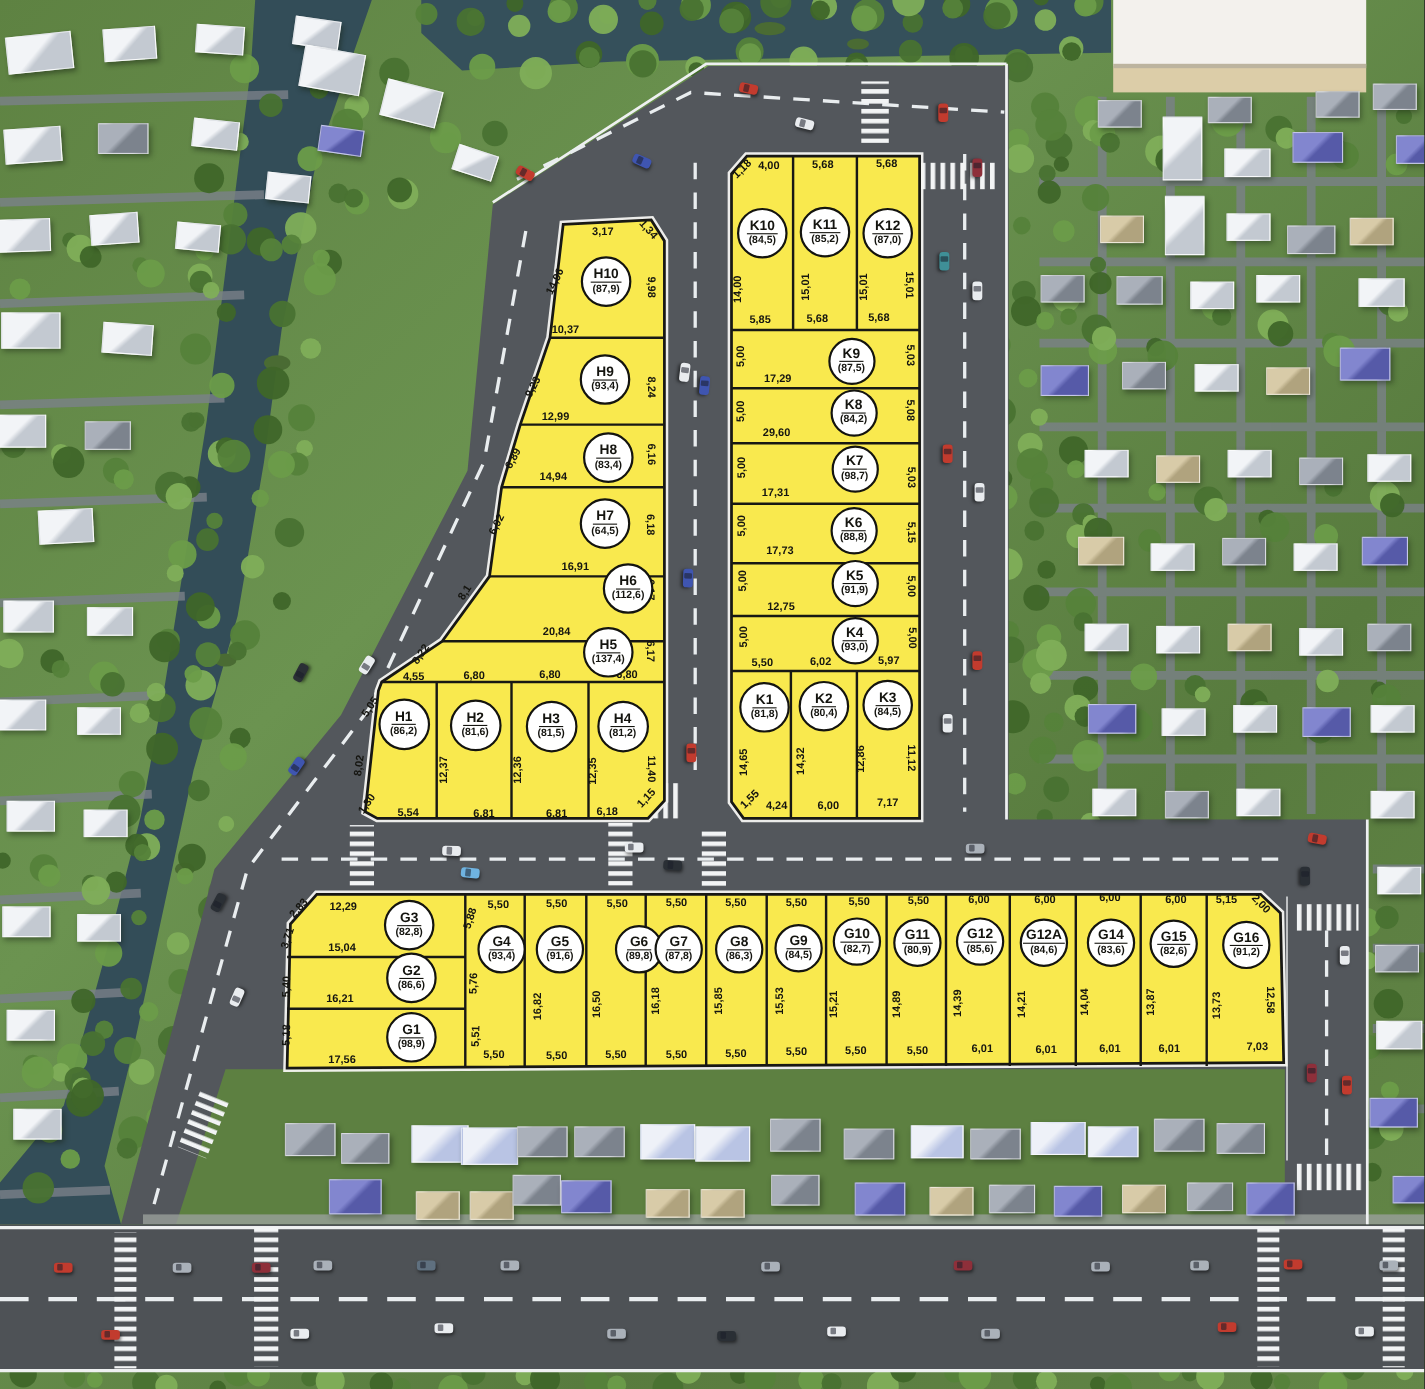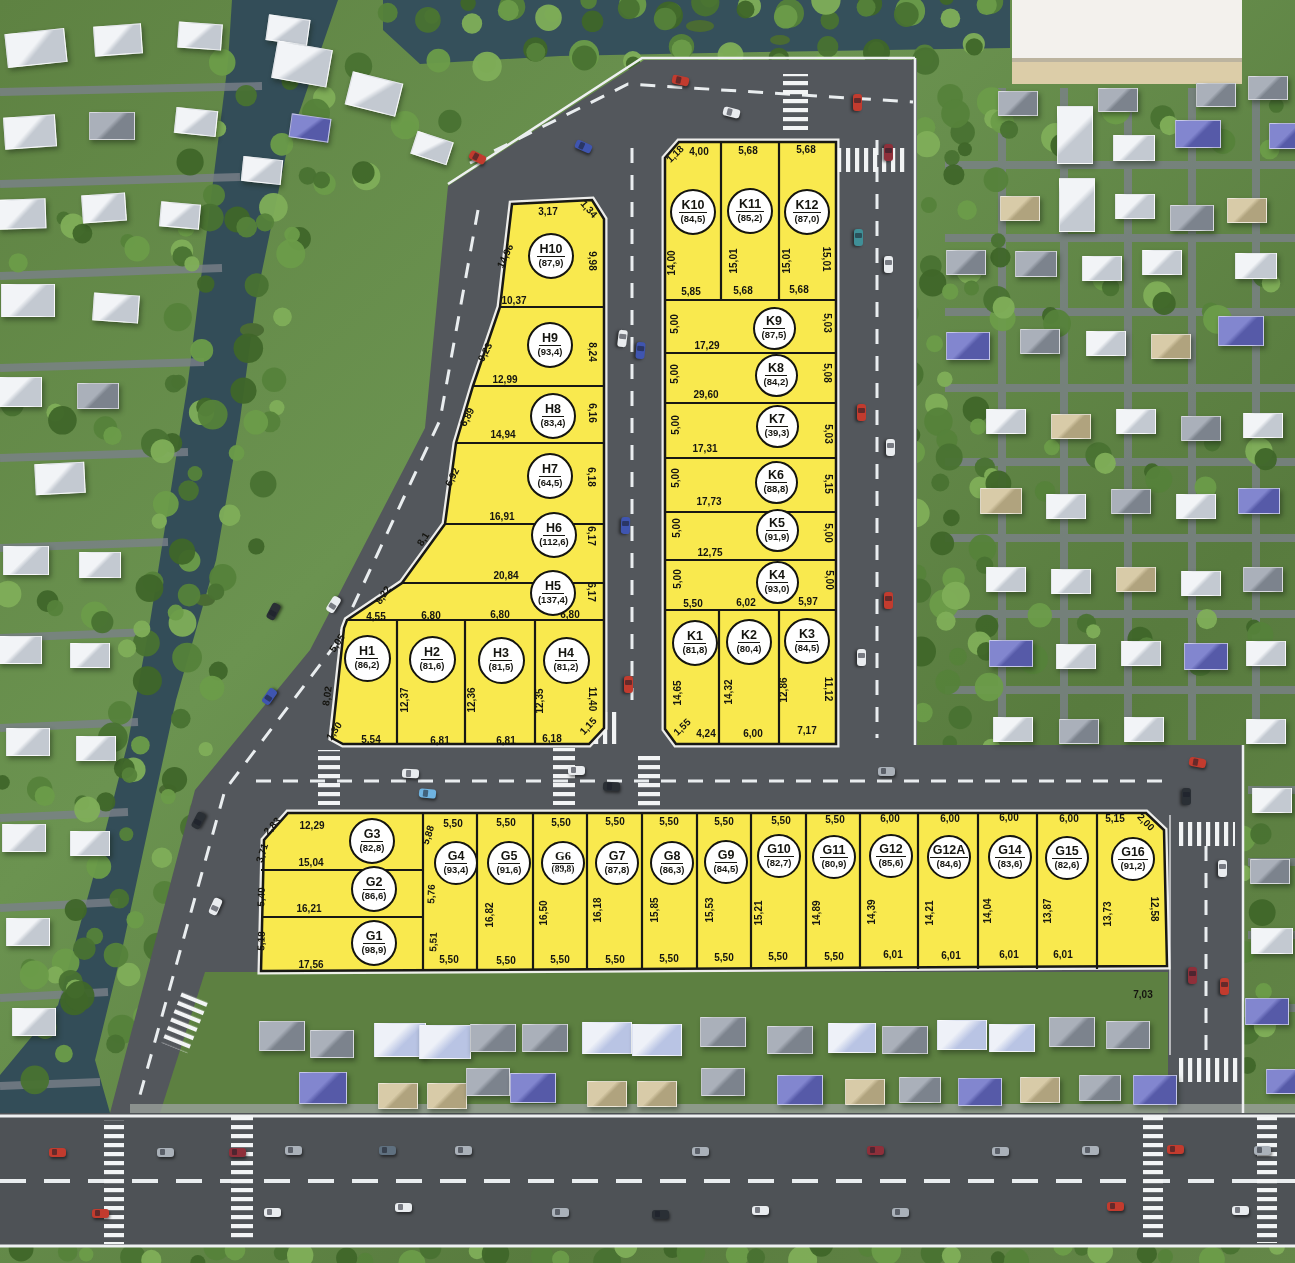--- a/index.html
+++ b/index.html
@@ -730,21 +730,21 @@
         <span class="parea">(93,4)</span>
       </div>
       <div class="plot" style="left: 530px; top: 393px; width: 46px; height: 46px;">
         <span class="pid">H8</span>
         <span class="parea">(83,4)</span>
       </div>
       <div class="plot" style="left: 527px; top: 453px; width: 46px; height: 46px;">
         <span class="pid">H7</span>
         <span class="parea">(64,5)</span>
       </div>
-      <div class="plot" style="left: 531px; top: 512px; width: 46px; height: 46px;">
+      <div class="plot" style="left: 548px; top: 512px; width: 46px; height: 46px;">
         <span class="pid">H6</span>
         <span class="parea">(112,6)</span>
       </div>
       <div class="plot" style="left: 530px; top: 570px; width: 46px; height: 46px;">
         <span class="pid">H5</span>
         <span class="parea">(137,4)</span>
       </div>
       <div class="plot" style="left: 343.5px; top: 634.5px; width: 47px; height: 47px;">
         <span class="pid">H1</span>
         <span class="parea">(86,2)</span>
@@ -776,21 +776,21 @@
       <div class="plot" style="left: 752.5px; top: 306.5px; width: 43px; height: 43px;">
         <span class="pid">K9</span>
         <span class="parea">(87,5)</span>
       </div>
       <div class="plot" style="left: 754.5px; top: 353.5px; width: 43px; height: 43px;">
         <span class="pid">K8</span>
         <span class="parea">(84,2)</span>
       </div>
       <div class="plot" style="left: 755.5px; top: 404.5px; width: 43px; height: 43px;">
         <span class="pid">K7</span>
-        <span class="parea">(39,3)</span>
+        <span class="parea">(98,7)</span>
       </div>
       <div class="plot" style="left: 754.5px; top: 460.5px; width: 43px; height: 43px;">
         <span class="pid">K6</span>
         <span class="parea">(88,8)</span>
       </div>
       <div class="plot" style="left: 755.5px; top: 508.5px; width: 43px; height: 43px;">
         <span class="pid">K5</span>
         <span class="parea">(91,9)</span>
       </div>
       <div class="plot" style="left: 755.5px; top: 560.5px; width: 43px; height: 43px;">
@@ -822,21 +822,21 @@
         <span class="parea">(98,9)</span>
       </div>
       <div class="plot" style="left: 434px; top: 841px; width: 44px; height: 44px;">
         <span class="pid">G4</span>
         <span class="parea">(93,4)</span>
       </div>
       <div class="plot" style="left: 487px; top: 841px; width: 44px; height: 44px;">
         <span class="pid">G5</span>
         <span class="parea">(91,6)</span>
       </div>
-      <div class="plot" style="left: 541px; top: 841px; width: 44px; height: 44px; font-family: Liberation Serif, serif;">
+      <div class="plot" style="left: 559px; top: 841px; width: 44px; height: 44px;">
         <span class="pid">G6</span>
         <span class="parea">(89,8)</span>
       </div>
       <div class="plot" style="left: 595px; top: 841px; width: 44px; height: 44px;">
         <span class="pid">G7</span>
         <span class="parea">(87,8)</span>
       </div>
       <div class="plot" style="left: 650px; top: 841px; width: 44px; height: 44px;">
         <span class="pid">G8</span>
         <span class="parea">(86,3)</span>
@@ -879,21 +879,21 @@
       <div class="dim" style="left: 592px; top: 261px; transform: translate(-50%, -50%) rotate(90deg);">9,98</div>
       <div class="dim" style="left: 514px; top: 300px; transform: translate(-50%, -50%) rotate(0deg);">10,37</div>
       <div class="dim" style="left: 485px; top: 352px; transform: translate(-50%, -50%) rotate(-62deg);">9,23</div>
       <div class="dim" style="left: 592px; top: 352px; transform: translate(-50%, -50%) rotate(90deg);">8,24</div>
       <div class="dim" style="left: 505px; top: 379px; transform: translate(-50%, -50%) rotate(0deg);">12,99</div>
       <div class="dim" style="left: 467px; top: 417px; transform: translate(-50%, -50%) rotate(-62deg);">6,89</div>
       <div class="dim" style="left: 592px; top: 413px; transform: translate(-50%, -50%) rotate(90deg);">6,16</div>
       <div class="dim" style="left: 503px; top: 434px; transform: translate(-50%, -50%) rotate(0deg);">14,94</div>
       <div class="dim" style="left: 452px; top: 477px; transform: translate(-50%, -50%) rotate(-63deg);">6,92</div>
       <div class="dim" style="left: 591px; top: 477px; transform: translate(-50%, -50%) rotate(90deg);">6,18</div>
-      <div class="dim" style="left: 502px; top: 516px; transform: translate(-50%, -50%) rotate(0deg);">16,91</div>
+      <div class="dim" style="left: 523px; top: 516px; transform: translate(-50%, -50%) rotate(0deg);">16,91</div>
       <div class="dim" style="left: 423px; top: 539px; transform: translate(-50%, -50%) rotate(-58deg);">8,1</div>
       <div class="dim" style="left: 591px; top: 536px; transform: translate(-50%, -50%) rotate(90deg);">6,17</div>
       <div class="dim" style="left: 506px; top: 575px; transform: translate(-50%, -50%) rotate(0deg);">20,84</div>
       <div class="dim" style="left: 383px; top: 595px; transform: translate(-50%, -50%) rotate(-56deg);">8,22</div>
       <div class="dim" style="left: 591px; top: 592px; transform: translate(-50%, -50%) rotate(90deg);">6,17</div>
       <div class="dim" style="left: 376px; top: 616px; transform: translate(-50%, -50%) rotate(0deg);">4,55</div>
       <div class="dim" style="left: 431px; top: 615px; transform: translate(-50%, -50%) rotate(0deg);">6,80</div>
       <div class="dim" style="left: 500px; top: 614px; transform: translate(-50%, -50%) rotate(0deg);">6,80</div>
       <div class="dim" style="left: 570px; top: 614px; transform: translate(-50%, -50%) rotate(0deg);">6,80</div>
       <div class="dim" style="left: 337px; top: 643px; transform: translate(-50%, -50%) rotate(-56deg);">5,05</div>
@@ -990,15 +990,15 @@
       <div class="dim" style="left: 560px; top: 959px; transform: translate(-50%, -50%) rotate(0deg);">5,50</div>
       <div class="dim" style="left: 615px; top: 959px; transform: translate(-50%, -50%) rotate(0deg);">5,50</div>
       <div class="dim" style="left: 669px; top: 958px; transform: translate(-50%, -50%) rotate(0deg);">5,50</div>
       <div class="dim" style="left: 724px; top: 957px; transform: translate(-50%, -50%) rotate(0deg);">5,50</div>
       <div class="dim" style="left: 778px; top: 956px; transform: translate(-50%, -50%) rotate(0deg);">5,50</div>
       <div class="dim" style="left: 834px; top: 956px; transform: translate(-50%, -50%) rotate(0deg);">5,50</div>
       <div class="dim" style="left: 893px; top: 954px; transform: translate(-50%, -50%) rotate(0deg);">6,01</div>
       <div class="dim" style="left: 951px; top: 955px; transform: translate(-50%, -50%) rotate(0deg);">6,01</div>
       <div class="dim" style="left: 1009px; top: 954px; transform: translate(-50%, -50%) rotate(0deg);">6,01</div>
       <div class="dim" style="left: 1063px; top: 954px; transform: translate(-50%, -50%) rotate(0deg);">6,01</div>
-      <div class="dim" style="left: 1143px; top: 994px; transform: translate(-50%, -50%) rotate(0deg);">7,03</div>
+      <div class="dim" style="left: 1143px; top: 952px; transform: translate(-50%, -50%) rotate(0deg);">7,03</div>
     </div>
 </div>
 
 </body></html>

